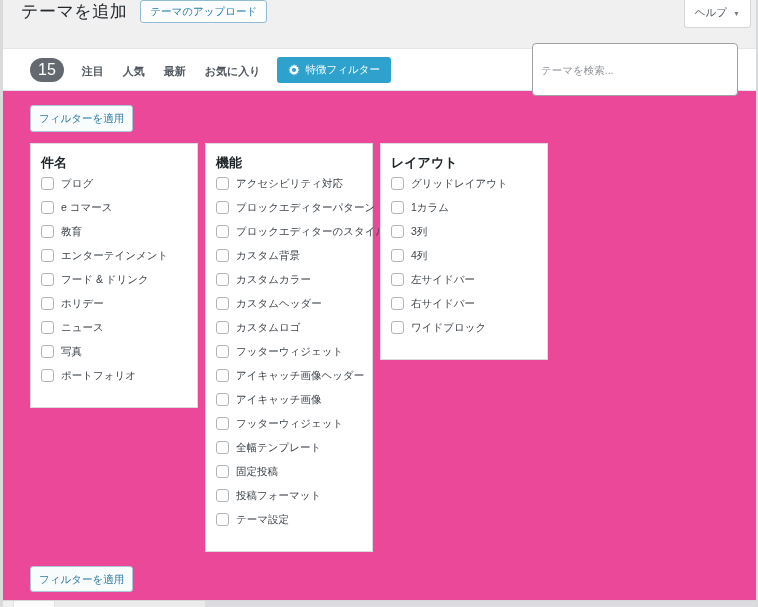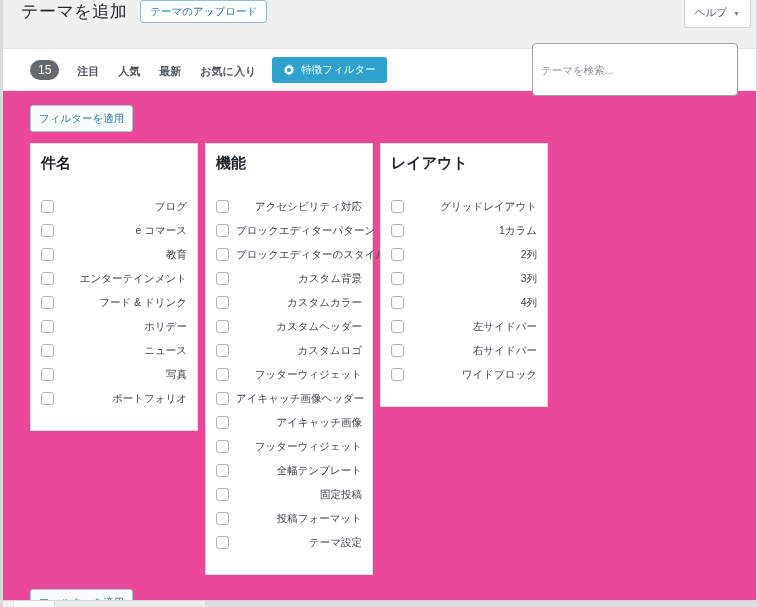--- a/index.html
+++ b/index.html
@@ -30,21 +30,21 @@
   }
   .help-arrow{font-size:7px;color:#787c82;line-height:1;}
 
   
   .filter-bar{
     height:43px;box-sizing:border-box;background:#fff;
     border-top:1px solid #e6e6e7;border-bottom:1px solid #e2e4e7;
     display:flex;align-items:center;padding:0 20px 0 30px;
   }
   .theme-count{
-    background:#646970;color:#fff;font-size:12px;line-height:1;
+    background:#646970;color:#fff;font-size:16px;line-height:1;
     padding:4px 8px;border-radius:30px;margin-right:18px;
   }
   .filter-links{display:flex;gap:19px;list-style:none;margin:0 16px 0 0;padding:0;}
   .filter-link{color:#50575e;font-size:11px;text-decoration:none;font-weight:bold;}
   .feature-filter-btn{
     font-family:inherit;display:flex;align-items:center;gap:6px;
     background:#2ea2cc;border:none;border-radius:3px;color:#fff;
     font-size:10.5px;padding:7px 11px;cursor:pointer;line-height:1;
   }
   .gear{display:flex;align-items:center;}
@@ -60,23 +60,23 @@
   .apply-btn{
     font-family:inherit;font-size:10.5px;color:#2d7aa2;background:#f9fcfd;
     border:1px solid #a9c9da;border-radius:3px;padding:6px 8px;cursor:pointer;line-height:1.2;
   }
   .apply-btn.bottom{margin:14px 0 0;}
   .groups{display:flex;gap:7px;margin-top:11px;align-items:flex-start;}
   .filter-group{
     width:168px;box-sizing:border-box;background:#fff;
     border:1px solid #dcdcde;padding:12px 10px 14px;
   }
-  .filter-group h4{margin:0 0 31px;font-size:15px;line-height:13px;color:#1d2327;font-weight:700;}
+  .filter-group h4{margin:0 0 8px;font-size:13px;line-height:13px;color:#1d2327;font-weight:700;}
   .filter-group ul{list-style:none;margin:0;padding:0;}
-  .filter-option{display:flex;align-items:center;margin-bottom:10px;justify-content:space-between;}
+  .filter-option{display:flex;align-items:center;margin-bottom:10px;}
   .cb{
     appearance:none;-webkit-appearance:none;flex:none;
     width:13px;height:13px;box-sizing:border-box;margin:0 7px 0 0;
     border:1px solid #b0b5ba;border-radius:3px;background:#fff;cursor:pointer;
   }
   .opt-label{font-size:10.5px;color:#3c434a;white-space:nowrap;cursor:pointer;}
 
   
   .scroll-strip{
     position:absolute;left:0;right:0;bottom:0;height:6px;z-index:4;
@@ -273,24 +273,20 @@
             <li class="filter-option">
               <input type="checkbox" class="cb" style="">
               <span class="opt-label">グリッドレイアウト</span>
             </li>
 
             <li class="filter-option">
               <input type="checkbox" class="cb" style="">
               <span class="opt-label">1カラム</span>
             </li>
 
-            <li class="filter-option">
-              <input type="checkbox" class="cb" style="">
-              <span class="opt-label">2列</span>
-            </li>
 
             <li class="filter-option">
               <input type="checkbox" class="cb" style="">
               <span class="opt-label">3列</span>
             </li>
 
             <li class="filter-option">
               <input type="checkbox" class="cb" style="">
               <span class="opt-label">4列</span>
             </li>

